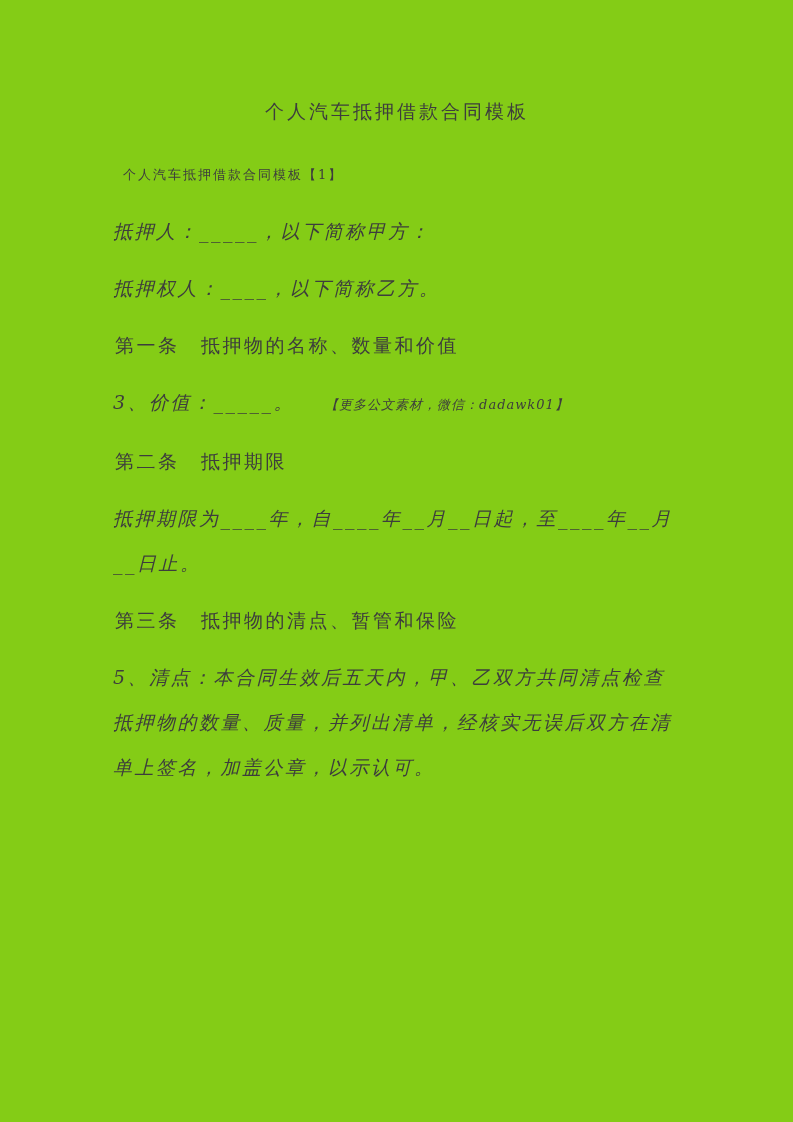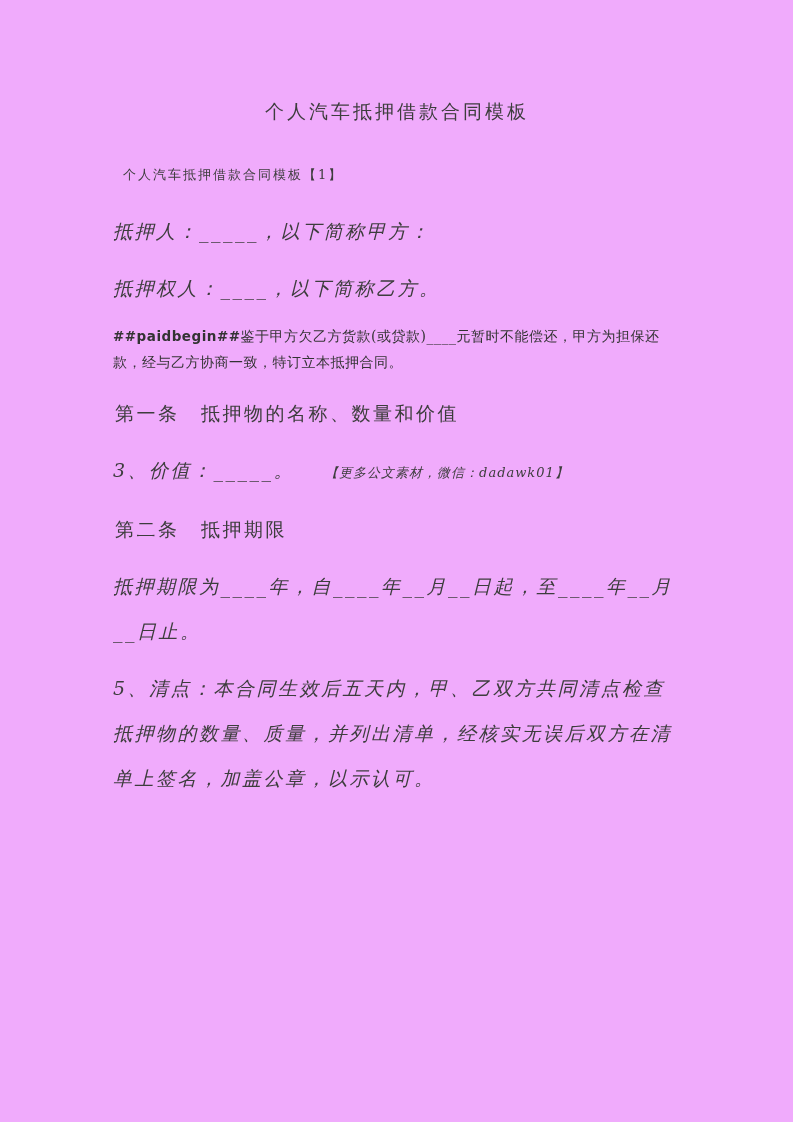--- a/index.html
+++ b/index.html
@@ -5,21 +5,21 @@
   * { margin: 0; padding: 0; box-sizing: border-box; }
   html, body {
     background: #ffffff;
     font-family: "DejaVu Serif", "Liberation Serif", serif;
   }
   .page {
     position: relative;
     width: 793px;
     height: 1122px;
     margin: 0 auto;
-    background: #f0abfc;
+    background: #84cc16;
     color: #3d3d3d;
     padding: 96px 112px 0 113px;
     overflow: hidden;
   }
   .doc-title {
     font-size: 19px;
     font-weight: normal;
     line-height: 30px;
     text-align: center;
     letter-spacing: 3px;
@@ -70,29 +70,29 @@
 <div class="page">
 
   <h1 class="doc-title">个人汽车抵押借款合同模板</h1>
 
   <p class="subtitle">个人汽车抵押借款合同模板【1】</p>
 
   <p class="body-par">抵押人：_____，以下简称甲方：</p>
 
   <p class="body-par">抵押权人：____，以下简称乙方。</p>
 
-  <p class="note-par"><span class="note-prefix">##paidbegin##</span><span>鉴于甲方欠乙方货款(或贷款)____元暂时不能偿还，甲方为担保还款，经与乙方协商一致，特订立本抵押合同。</span></p>
 
   <p class="heading-par">第一条　抵押物的名称、数量和价值</p>
 
 
 
   <p class="body-par"><span>3、价值：_____。</span><span class="inline-note">【更多公文素材，微信：dadawk01】</span></p>
 
   <p class="heading-par">第二条　抵押期限</p>
 
   <p class="body-par">抵押期限为____年，自____年__月__日起，至____年__月__日止。</p>
 
+  <p class="heading-par">第三条　抵押物的清点、暂管和保险</p>
 
   <p class="body-par">5、清点：本合同生效后五天内，甲、乙双方共同清点检查抵押物的数量、质量，并列出清单，经核实无误后双方在清单上签名，加盖公章，以示认可。</p>
 
 
 </div>
 
 </body></html>

